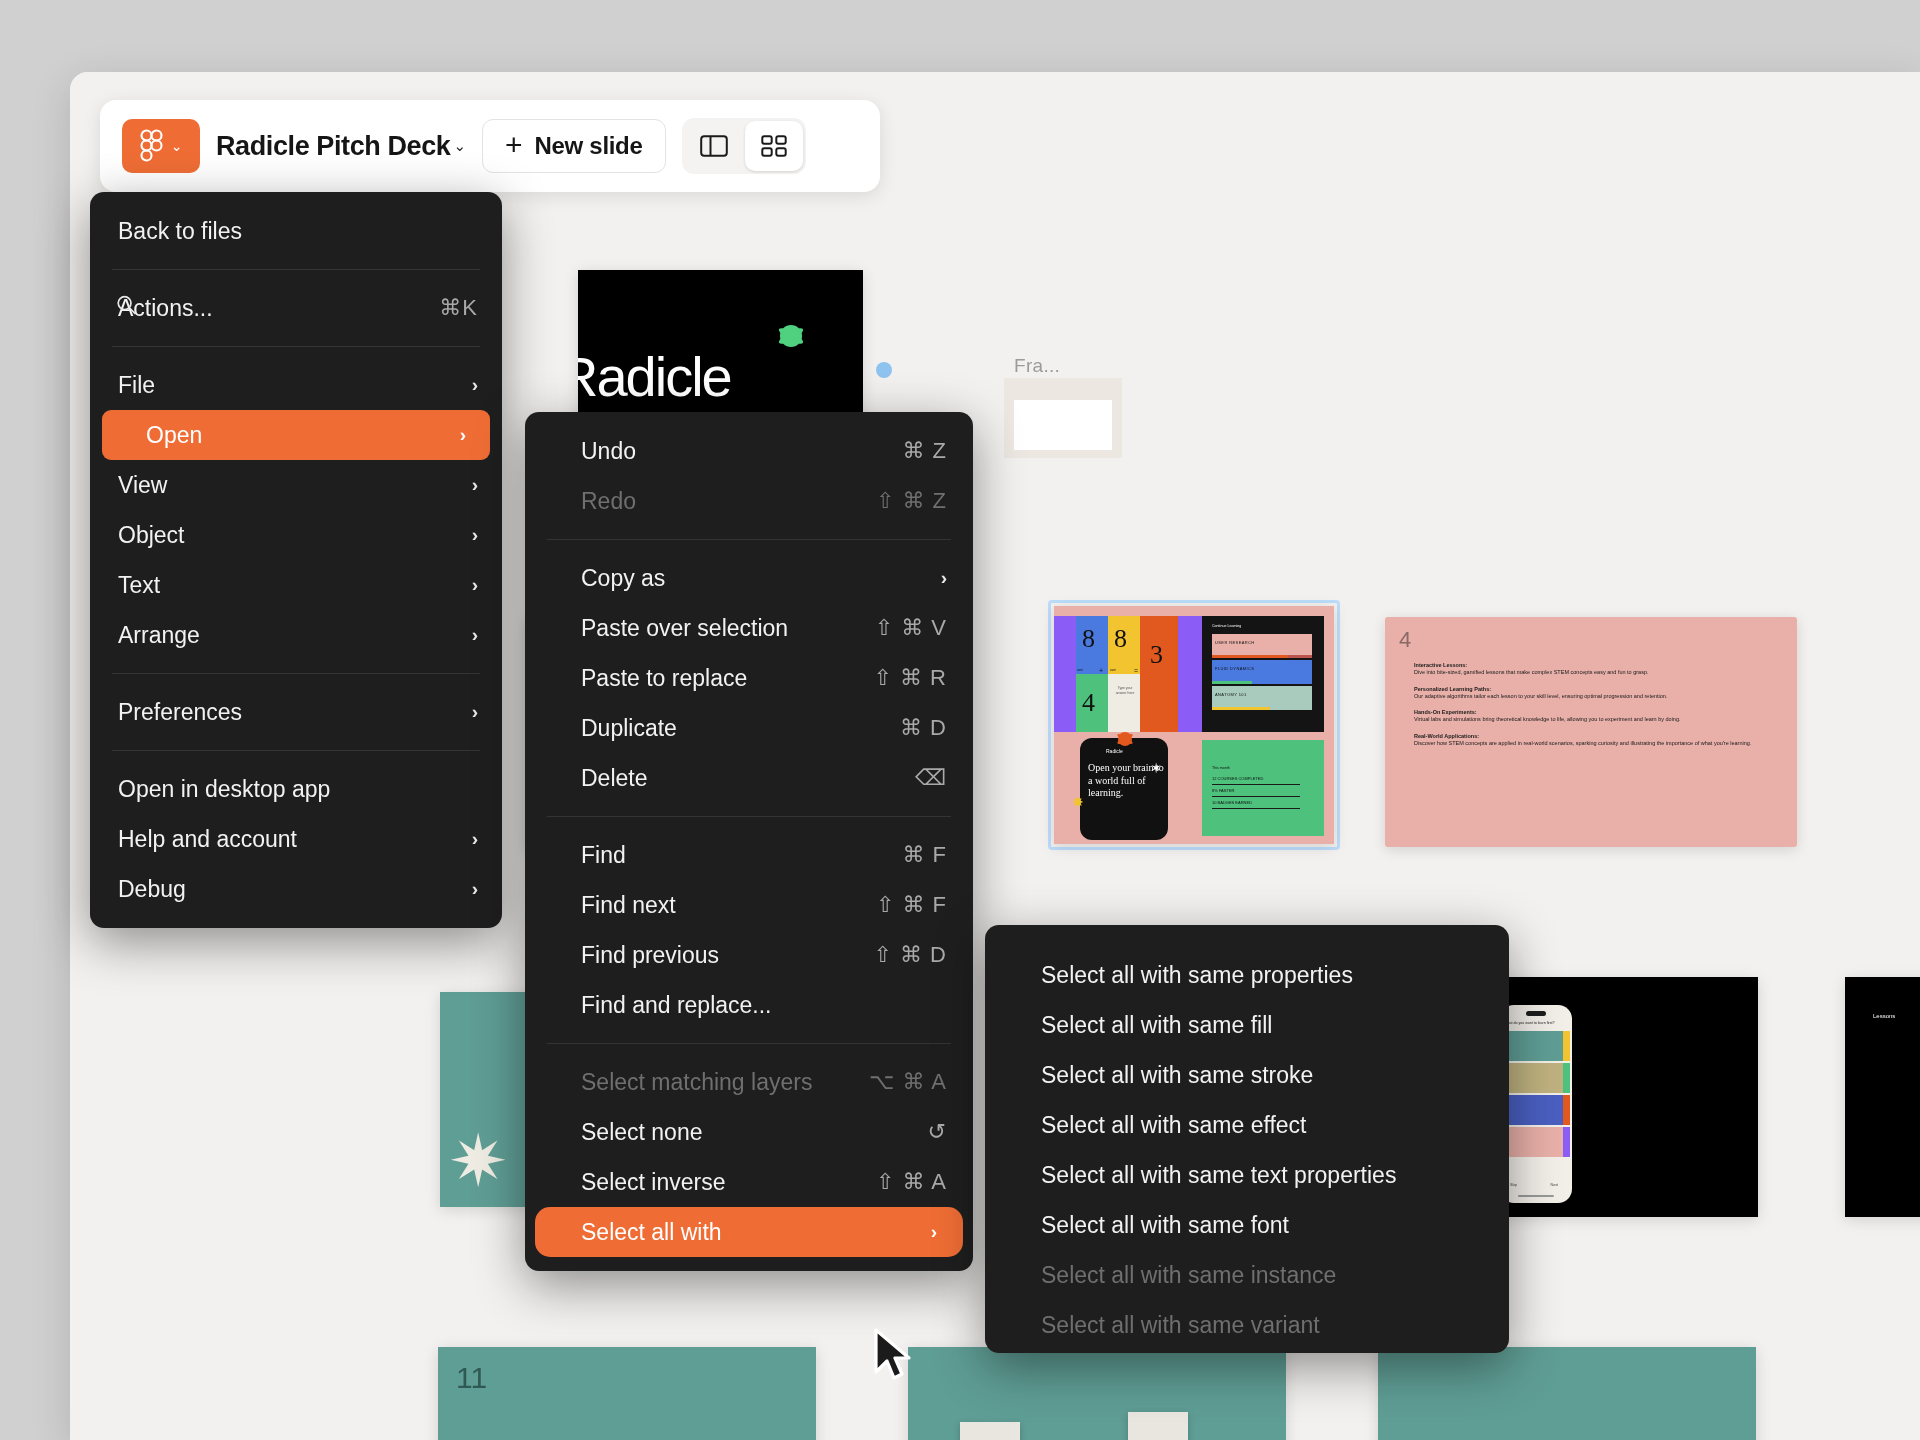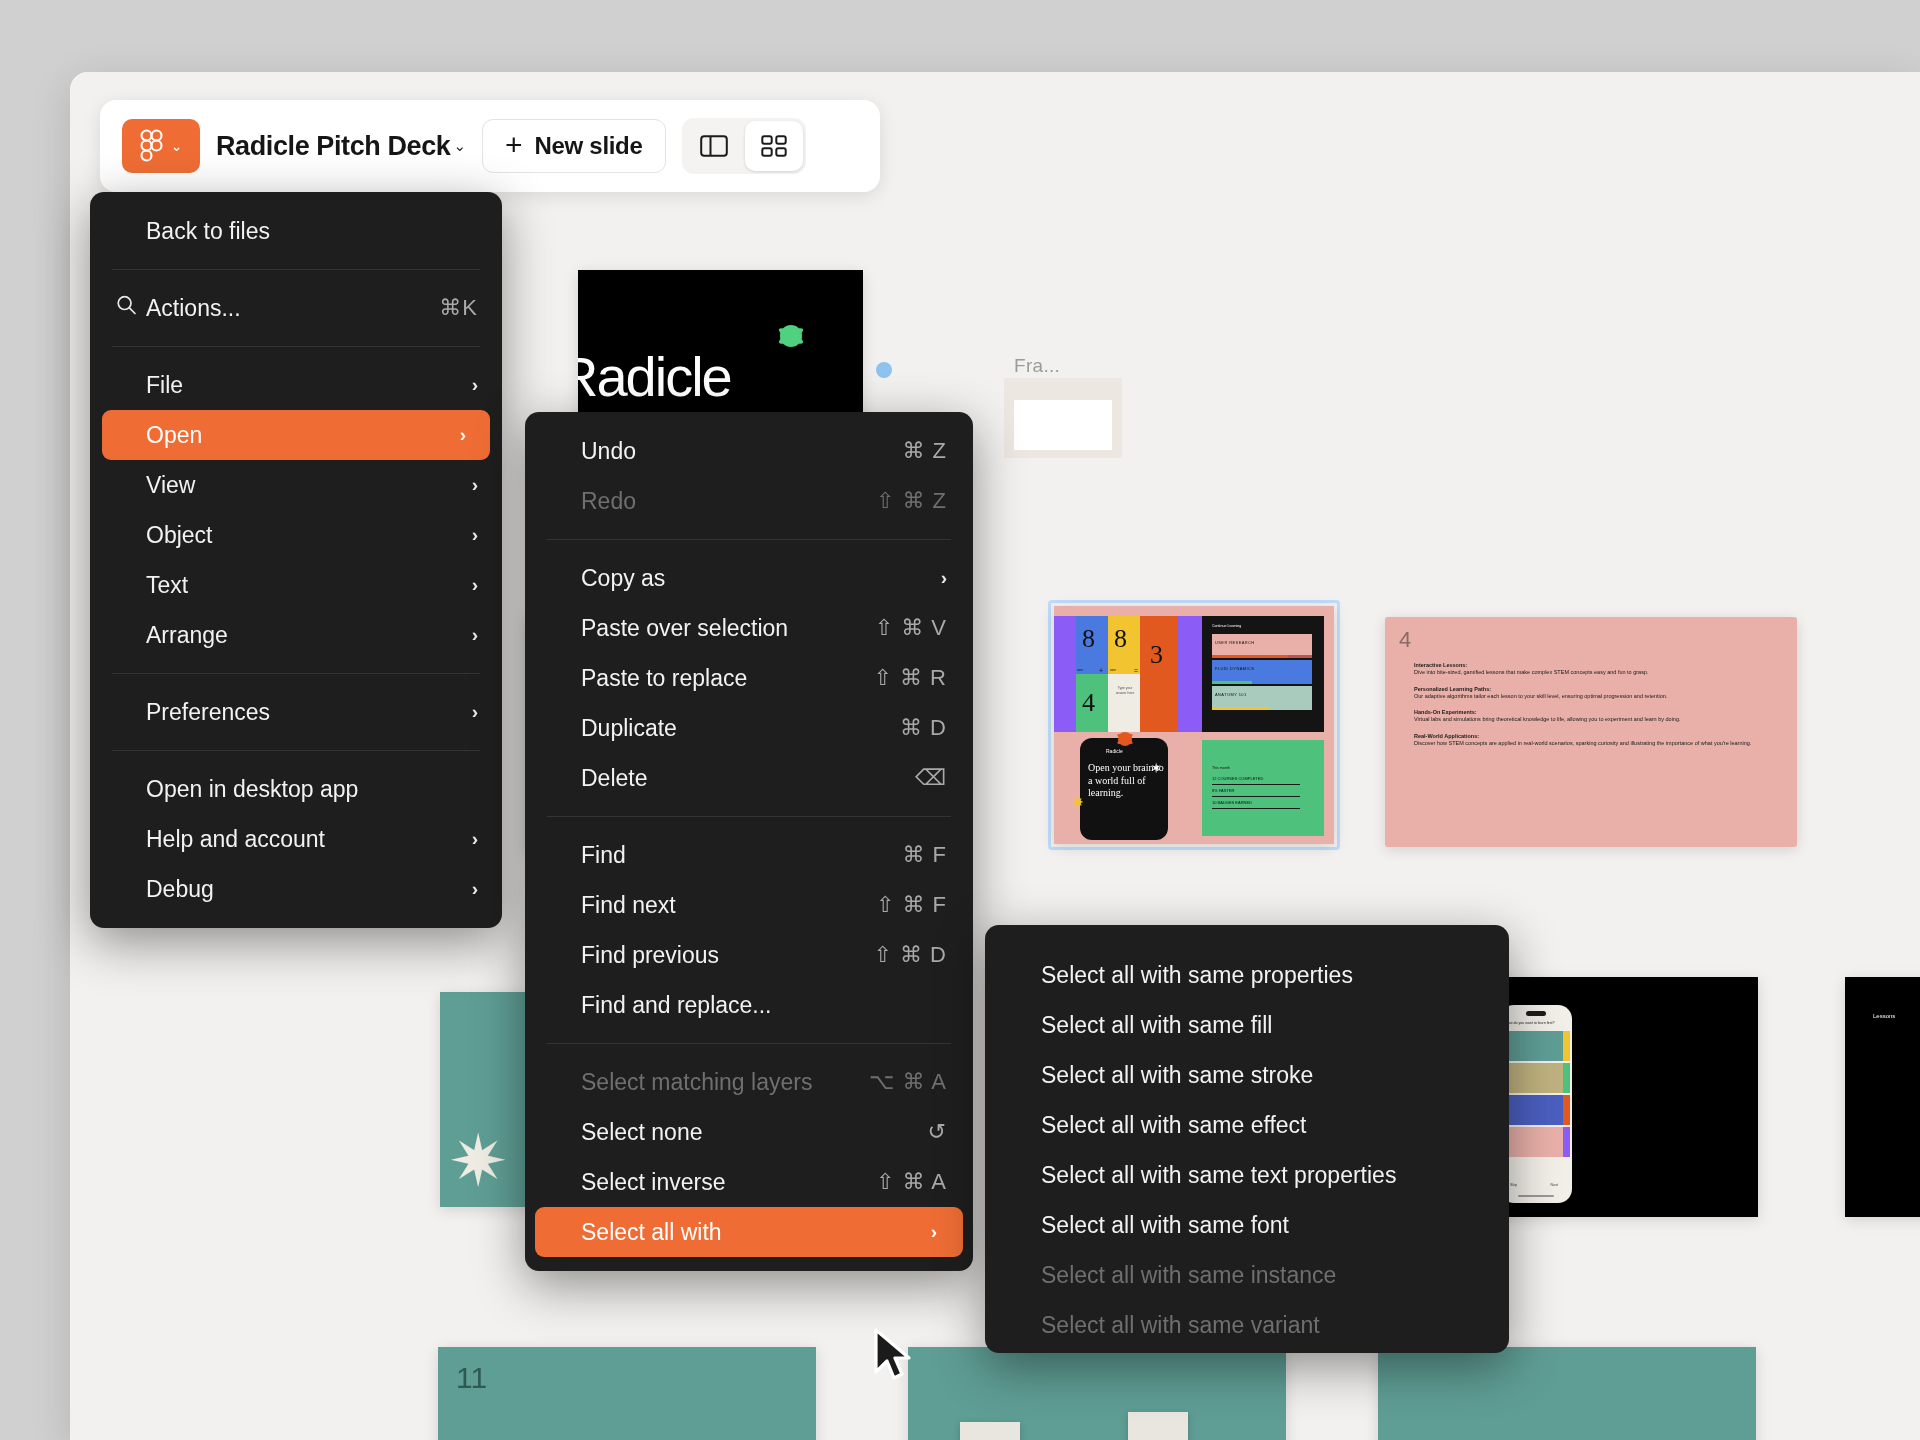--- a/index.html
+++ b/index.html
@@ -153,26 +153,26 @@
   .mi .arrow { color:#e8e8e8; font-size:19px; font-weight:bold; }
   .mi.disabled { color:#6f6f6f; }
   .mi.disabled .short { color:#6f6f6f; }
   .mi.sel { background:#ef6d35; color:#fff; }
   .mi.sel .arrow { color:#fff; }
   .sep { height:1px; background:#343434; margin:13px 22px; }
   .search-ico { position:absolute; left:26px; top:50%; transform:translateY(-50%); }
 
   
   #menu1 { left:90px; top:192px; width:412px; }
-  #menu1 .mi { padding-left:56px; padding-right:24px; }
+  #menu1 .mi { padding-left:28px; padding-right:24px; }
   #menu1 .mi.sel { margin:0 12px; border-radius:9px; padding-left:44px; }
   
   #menu2 { left:525px; top:412px; width:448px; }
   #menu2 .mi { padding-left:56px; padding-right:26px; }
-  #menu2 .mi.sel { margin:0 10px; border-radius:9px; padding-left:46px; }
+  #menu2 .mi.sel { margin:0 10px; border-radius:15px; padding-left:46px; }
   
   #menu3 { left:985px; top:925px; width:524px; }
   #menu3 .mi { padding-left:56px; padding-right:26px;align-items:flex-end; }
 
   
   #cursor { position:absolute; left:872px; top:1328px; z-index:90; }
 </style>
 </head>
 <body>
 

